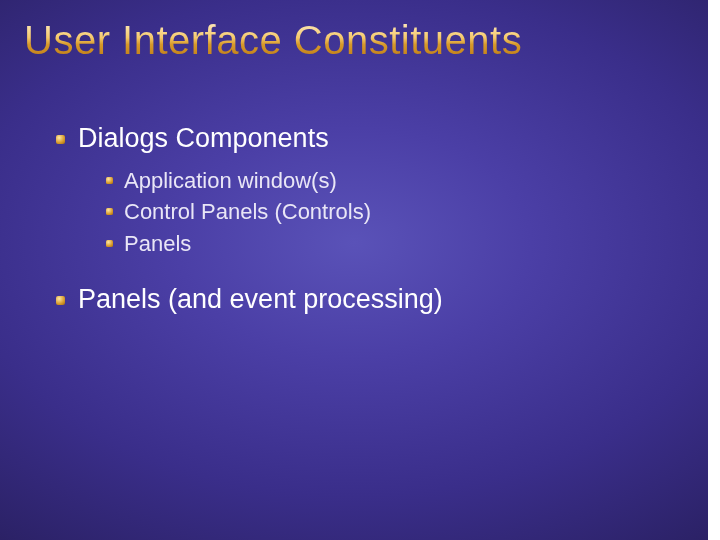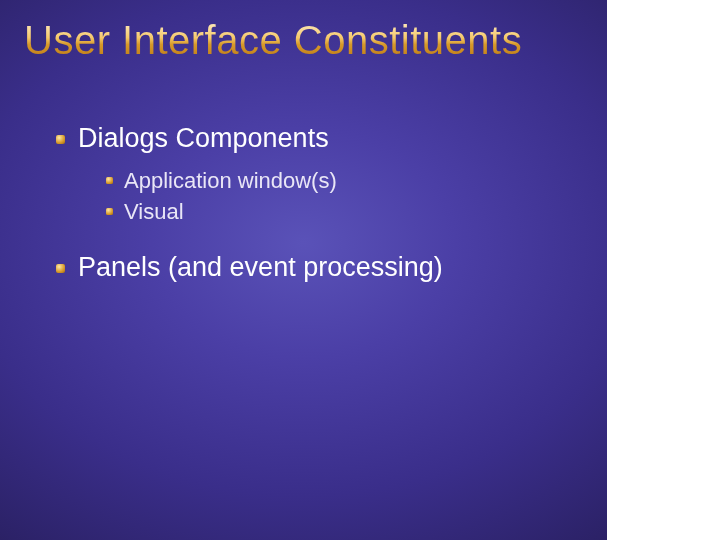--- a/index.html
+++ b/index.html
@@ -4,21 +4,21 @@
 <style>
   html, body {
     margin: 0;
     padding: 0;
     width: 720px;
     height: 540px;
     overflow: hidden;
     font-family: "Segoe UI", Arial, sans-serif;
   }
   .slide {
-    width: 607px;
+    width: 708px;
     height: 540px;
     background: radial-gradient(ellipse 100% 85% at 50% 45%, #5a52b8 0%, #4b3fa6 25%, #3a2e8a 55%, #2c2268 80%, #1f1848 100%);
     position: relative;
     box-sizing: border-box;
     padding: 18px 24px 24px 24px;
   }
   .title {
     font-size: 40px;
     font-weight: 400;
     letter-spacing: 0.5px;
@@ -84,21 +84,24 @@
   <h1 class="title">User Interface Constituents</h1>
 
   <ul class="lvl1">
     <li>
       <span>Dialogs Components</span>
       <ul class="lvl2">
         <li>
           <span>Application window(s)</span>
         </li>
         <li>
-          <span>Visual</span>
+          <span>Control Panels (Controls)</span>
+        </li>
+        <li>
+          <span>Panels</span>
         </li>
       </ul>
     </li>
     <li>
       <span>Panels (and event processing)</span>
     </li>
   </ul>
 </div>
 
 </body></html>

